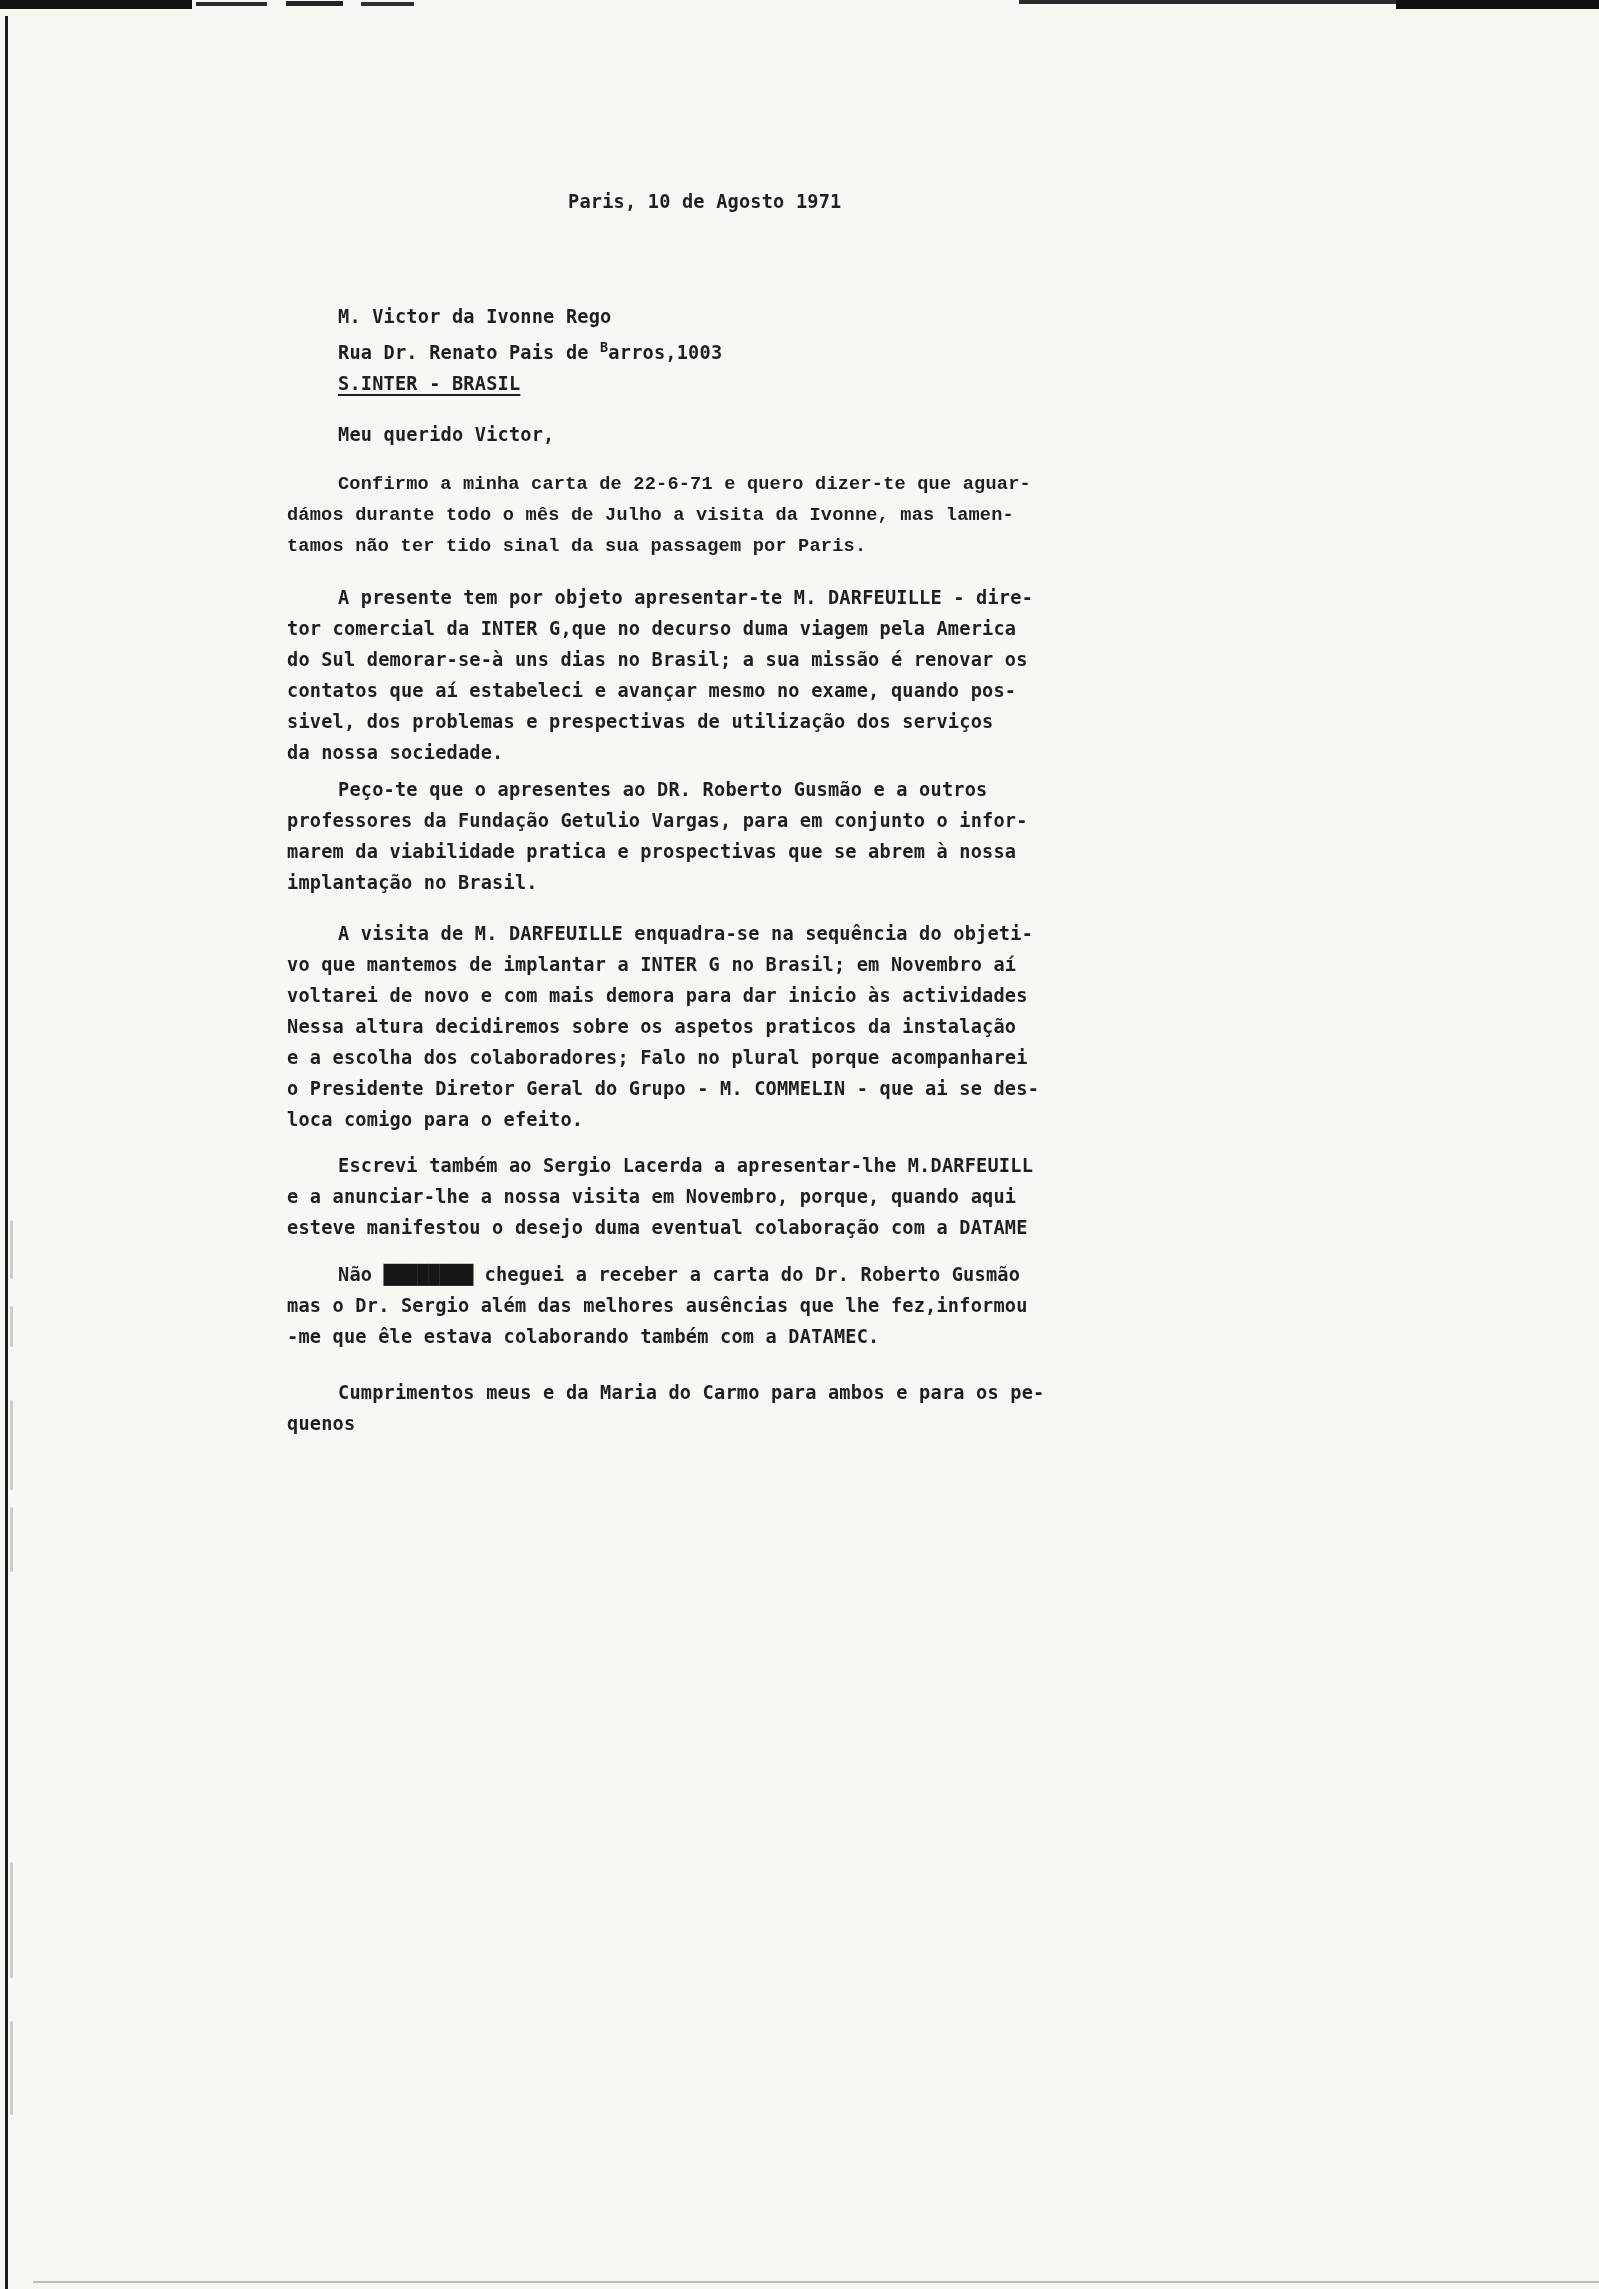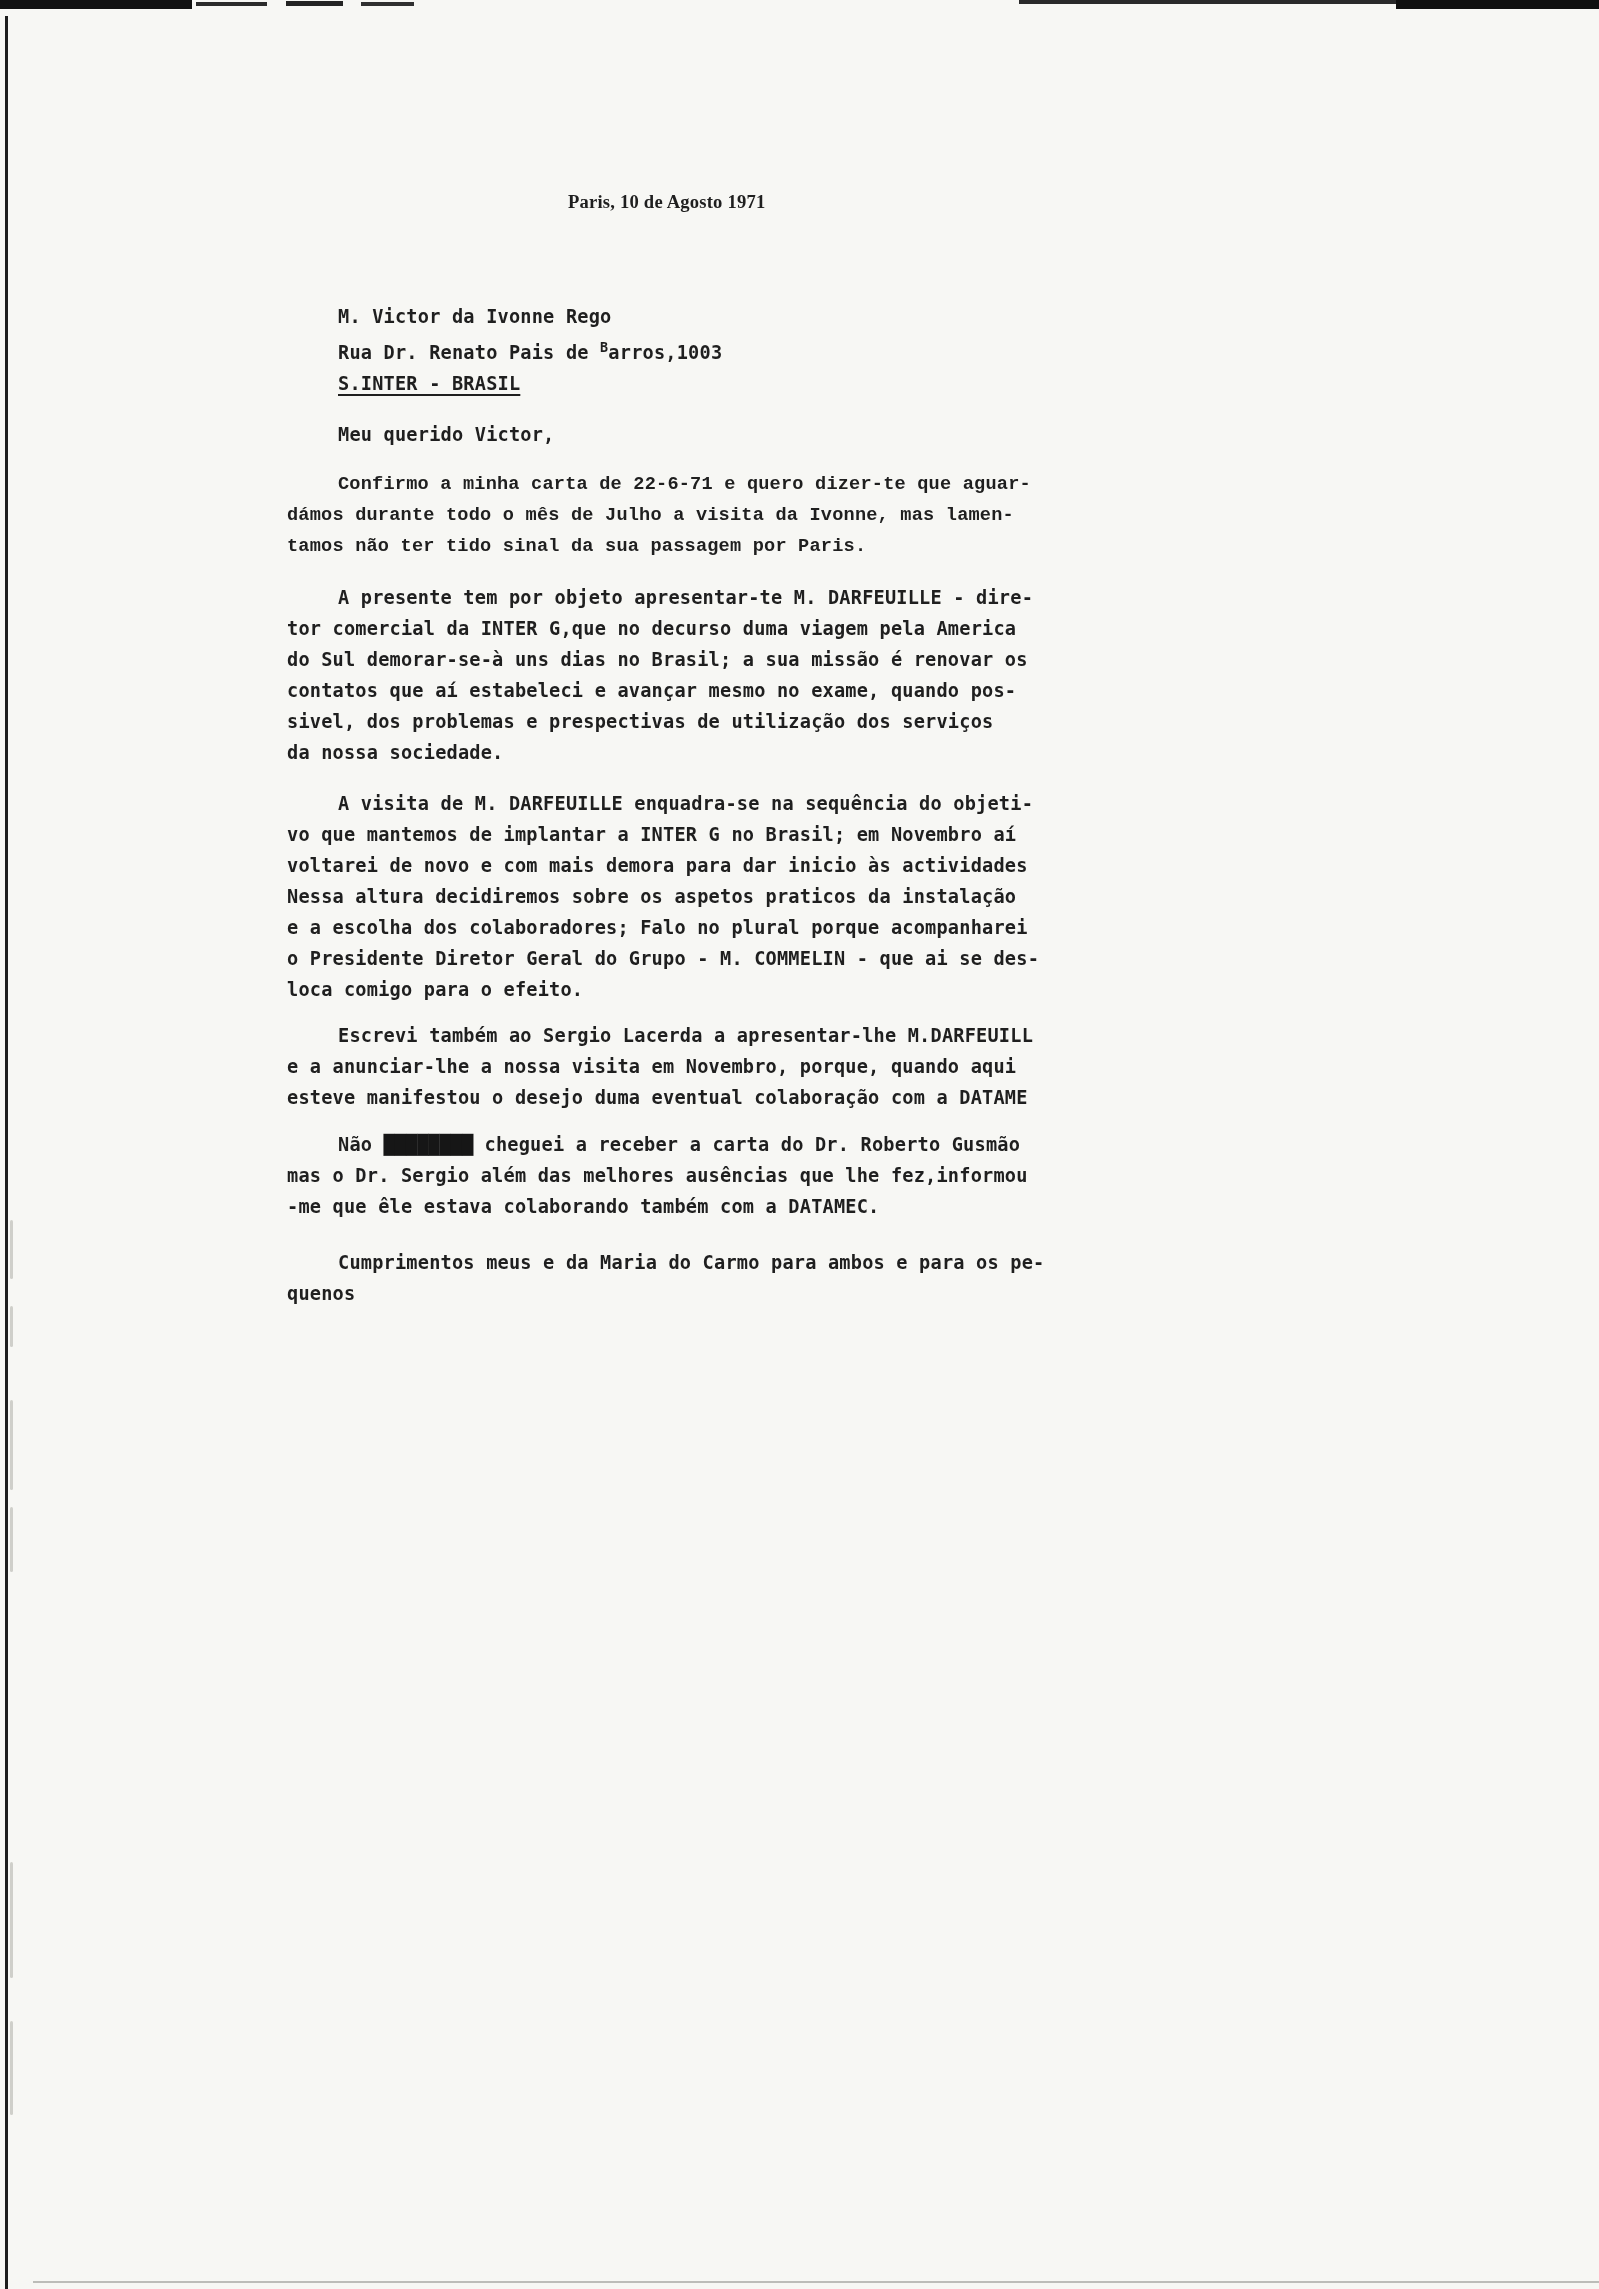--- a/index.html
+++ b/index.html
@@ -35,21 +35,21 @@
     position: absolute;
     left: 287px;
     top: 186px;
     width: 790px;
     color: #1f1f1f;
     font-size: 18.6px;
     line-height: 31px;
     font-weight: bold;
     letter-spacing: 0.2px;
   }
-  .date { margin-left: 281px; font-family: Liberation Serif, serif; }
+  .date { margin-left: 281px; }
   .address { margin-top: 84px; margin-left: 51px; }
   .address-line { white-space: pre; }
   .address .underlined {
     text-decoration: underline;
     text-decoration-thickness: 2px;
     text-underline-offset: 3.9px;
   }
   sup.raised { font-size: 0.72em; vertical-align: super; }
   .salutation { margin-top: 20px; margin-left: 51px; }
   .para { white-space: pre-wrap; text-indent: 51px; }
@@ -96,20 +96,24 @@
 
     <p class="para p1">Confirmo a minha carta de 22-6-71 e quero dizer-te que aguar-
 dámos durante todo o mês de Julho a visita da Ivonne, mas lamen-
 tamos não ter tido sinal da sua passagem por Paris.</p>
     <p class="para p2">A presente tem por objeto apresentar-te M. DARFEUILLE - dire-
 tor comercial da INTER G,que no decurso duma viagem pela America
 do Sul demorar-se-à uns dias no Brasil; a sua missão é renovar os
 contatos que aí estabeleci e avançar mesmo no exame, quando pos-
 sivel, dos problemas e prespectivas de utilização dos serviços
 da nossa sociedade.</p>
+    <p class="para p3">Peço-te que o apresentes ao DR. Roberto Gusmão e a outros
+professores da Fundação Getulio Vargas, para em conjunto o infor-
+marem da viabilidade pratica e prospectivas que se abrem à nossa
+implantação no Brasil.</p>
     <p class="para p4">A visita de M. DARFEUILLE enquadra-se na sequência do objeti-
 vo que mantemos de implantar a INTER G no Brasil; em Novembro aí
 voltarei de novo e com mais demora para dar inicio às actividades
 Nessa altura decidiremos sobre os aspetos praticos da instalação
 e a escolha dos colaboradores; Falo no plural porque acompanharei
 o Presidente Diretor Geral do Grupo - M. COMMELIN - que ai se des-
 loca comigo para o efeito.</p>
     <p class="para p5">Escrevi também ao Sergio Lacerda a apresentar-lhe M.DARFEUILL
 e a anunciar-lhe a nossa visita em Novembro, porque, quando aqui
 esteve manifestou o desejo duma eventual colaboração com a DATAME</p>

